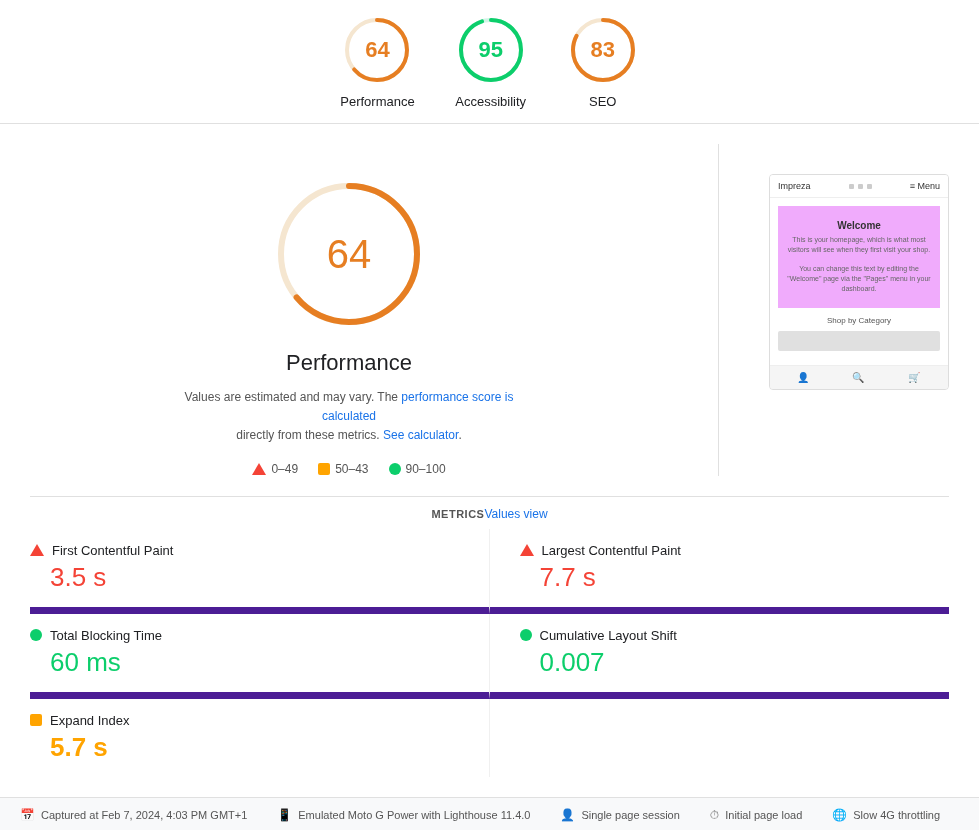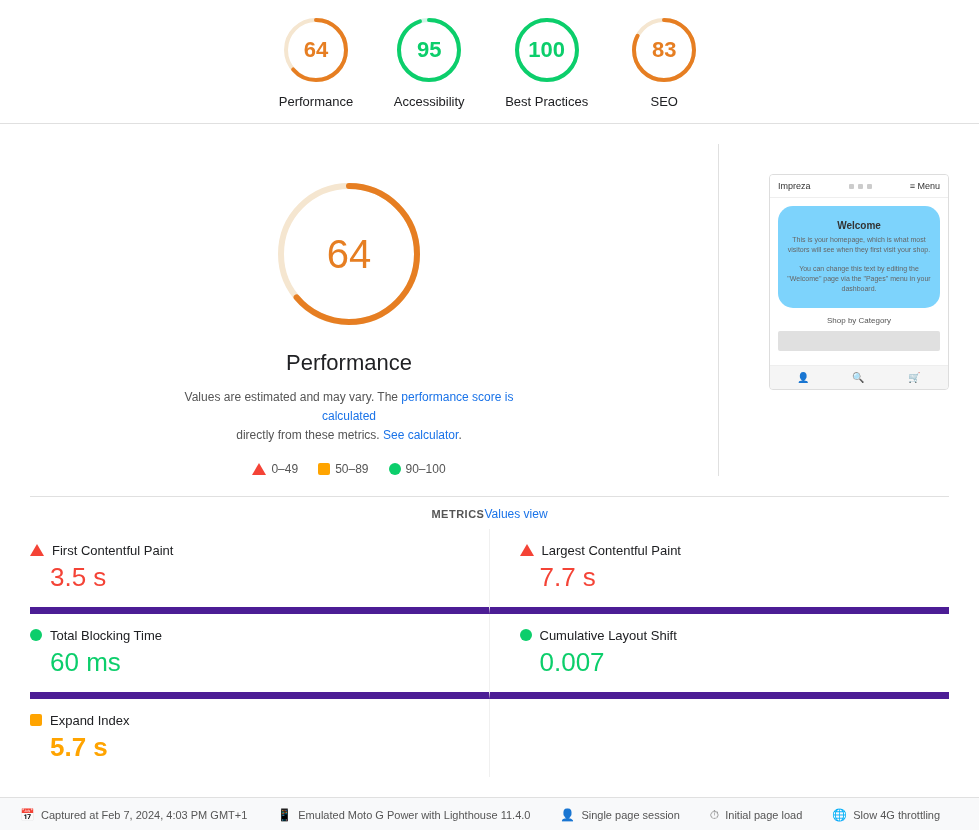--- a/index.html
+++ b/index.html
@@ -162,25 +162,24 @@
     .wp-nav-dot {
       width: 5px; height: 5px;
       background: #ccc;
       border-radius: 1px;
     }
     .wp-body {
       padding: 8px;
       background: #fff;
     }
     .wp-hero {
-      background: #7dd3fc;
+      background: #f0abfc;
       padding: 14px 8px;
       text-align: center;
       margin-bottom: 8px;
-      border-radius: 15px;
     }
     .wp-hero-title {
       font-size: 10px;
       font-weight: bold;
       margin-bottom: 4px;
       color: #333;
     }
     .wp-hero-text {
       font-size: 7px;
       color: #666;
@@ -340,30 +339,20 @@
     <div class="score-circle">
       <svg width="72" height="72" viewBox="0 0 72 72">
         <circle cx="36" cy="36" r="30" fill="none" stroke="#d0f5e6" stroke-width="4"></circle>
         <circle cx="36" cy="36" r="30" fill="none" stroke="#0cce6b" stroke-width="4" stroke-dasharray="188" stroke-dashoffset="9" stroke-linecap="round"></circle>
       </svg>
       <span class="score-num" style="color:#0cce6b">95</span>
     </div>
     <span class="score-label">Accessibility</span>
   </div>
 
-  <div class="score-item">
-    <div class="score-circle">
-      <svg width="72" height="72" viewBox="0 0 72 72">
-        <circle cx="36" cy="36" r="30" fill="none" stroke="#d0f5e6" stroke-width="4"></circle>
-        <circle cx="36" cy="36" r="30" fill="none" stroke="#0cce6b" stroke-width="4" stroke-dasharray="188" stroke-dashoffset="0" stroke-linecap="round"></circle>
-      </svg>
-      <span class="score-num" style="color:#0cce6b">100</span>
-    </div>
-    <span class="score-label">Best Practices</span>
-  </div>
 
   <div class="score-item">
     <div class="score-circle">
       <svg width="72" height="72" viewBox="0 0 72 72">
         <circle cx="36" cy="36" r="30" fill="none" stroke="#f5e6d0" stroke-width="4"></circle>
         <circle cx="36" cy="36" r="30" fill="none" stroke="#e67e22" stroke-width="4" stroke-dasharray="188" stroke-dashoffset="32" stroke-linecap="round"></circle>
       </svg>
       <span class="score-num" style="color:#e67e22">83</span>
     </div>
     <span class="score-label">SEO</span>
@@ -389,21 +378,21 @@
         <span>directly from these metrics. </span><a href="#">See calculator</a><span>.</span>
       </div>
 
       <div class="legend">
         <div class="legend-item">
           <div class="legend-triangle"></div>
           <span>0–49</span>
         </div>
         <div class="legend-item">
           <div class="legend-dot" style="background:#ffa400;"></div>
-          <span>50–89</span>
+          <span>50–43</span>
         </div>
         <div class="legend-item">
           <div class="legend-dot" style="background:#0cce6b;border-radius:50%;"></div>
           <span>90–100</span>
         </div>
       </div>
     </div>
 
     <div class="perf-divider"></div>
 

